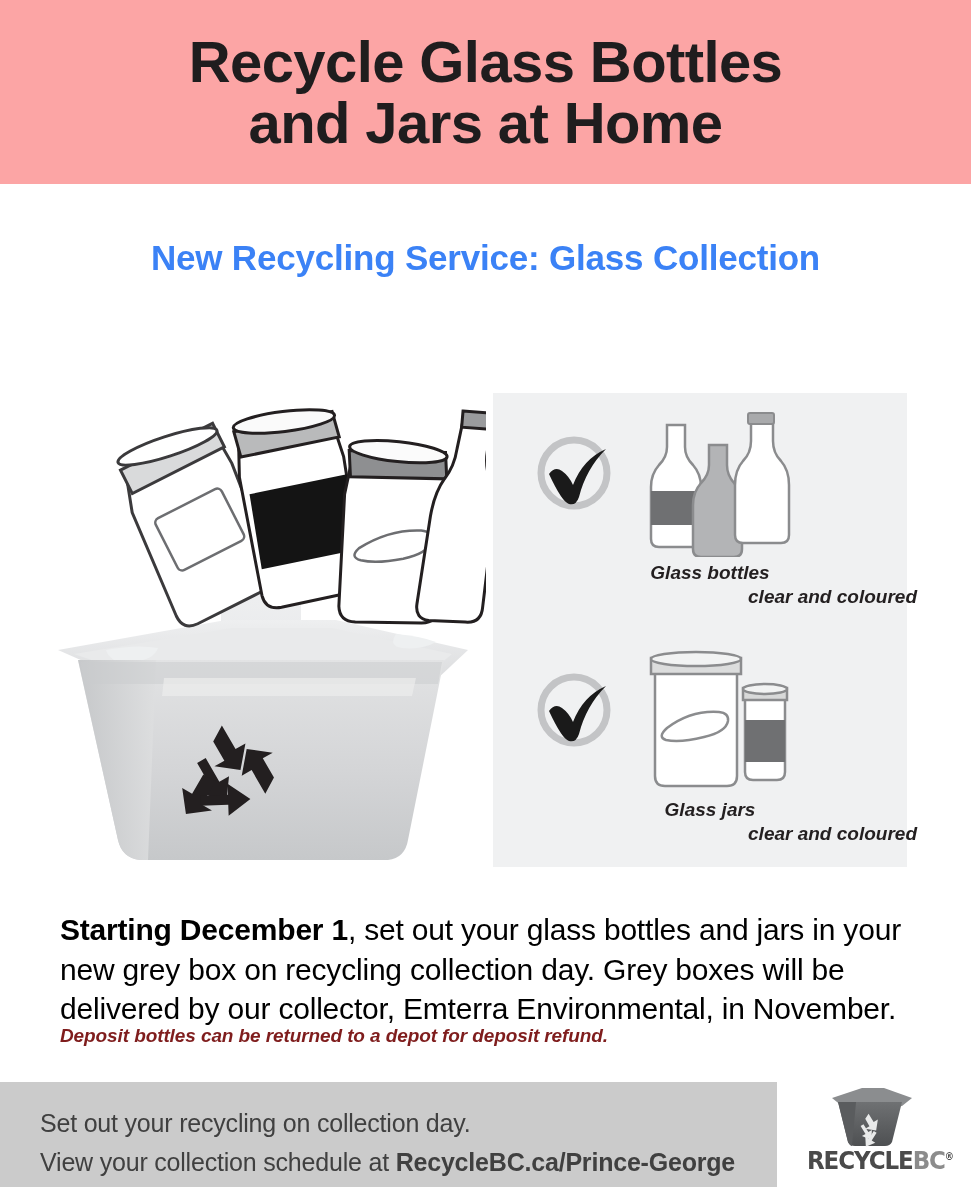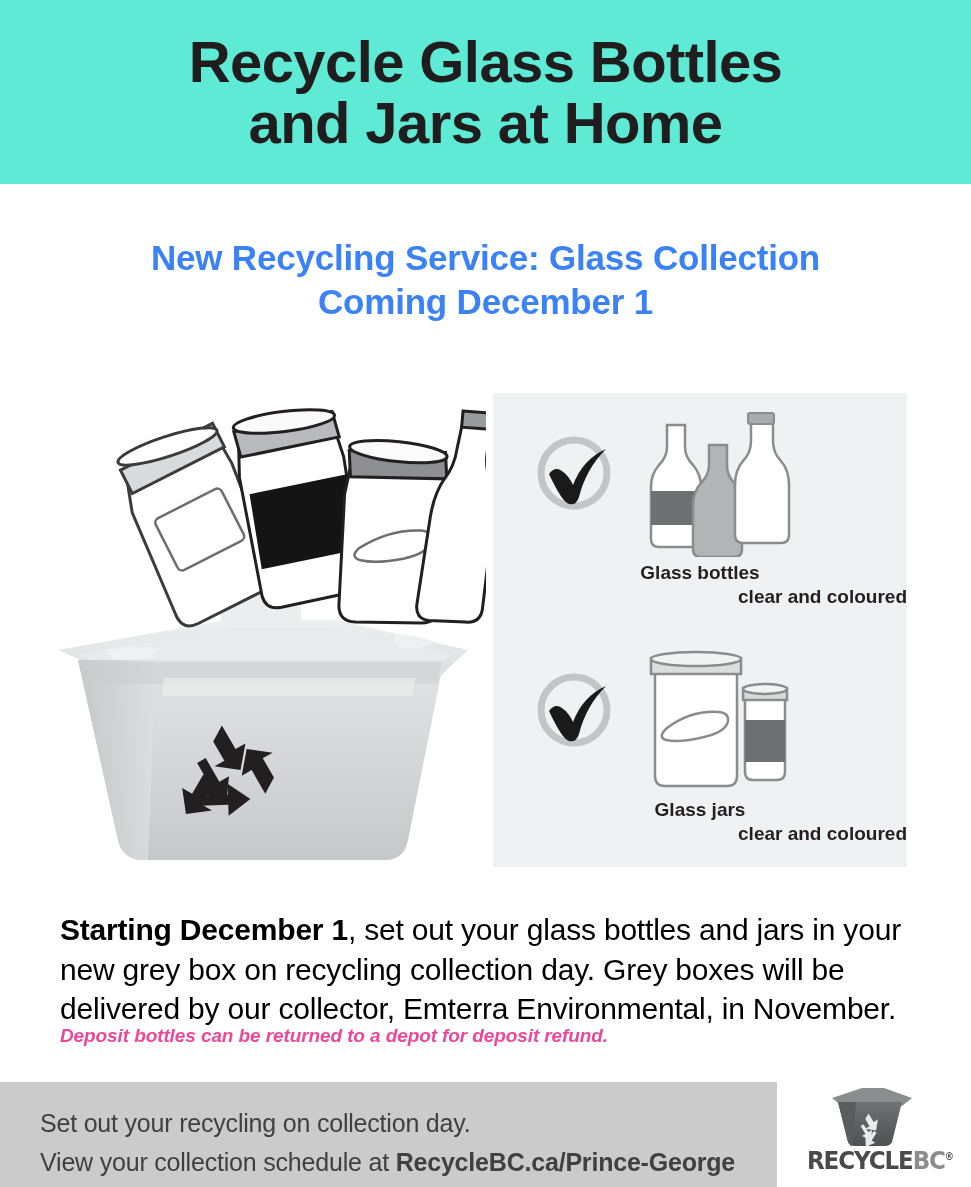--- a/index.html
+++ b/index.html
@@ -15,21 +15,21 @@
     font-family: "Liberation Sans", sans-serif;
     color: #231f20;
   }
 
   
   .header-band {
     position: absolute;
     left: 0; top: 0;
     width: 971px;
     height: 184px;
-    background: #5eead4;
+    background: #fca5a5;
     display: flex;
     align-items: center;
     justify-content: center;
   }
   .header-title {
     font-size: 58px;
     font-weight: bold;
     line-height: 1.06;
     text-align: center;
     letter-spacing: -0.6px;
@@ -81,28 +81,29 @@
 
   .check-wrap {
     position: absolute;
     left: 38px;
     top: 35px;
     width: 86px;
     height: 86px;
   }
   .check-caption {
     position: absolute;
-    left: 0;
+    left: 10px;
     top: 168px;
     width: 414px;
     text-align: center;
     font-size: 19px;
     font-weight: bold;
     line-height: 1.25;
     color: #231f20;
+    font-style: italic;
   }
   .check-caption .l2 { display: block; text-align: right; }
   .panel-art {
     position: absolute;
     left: 140px;
     top: 14px;
     width: 180px;
     height: 150px;
   }
 
@@ -119,21 +120,21 @@
   }
   .body-copy b { font-weight: bold; }
   .deposit-note {
     position: absolute;
     left: 60px;
     top: 1025px;
     width: 870px;
     font-size: 19px;
     font-style: italic;
     font-weight: bold;
-    color: #ec4899;
+    color: #7f1d1d;
     letter-spacing: -0.1px;
   }
 
   
   .footer-band {
     position: absolute;
     left: 0;
     top: 1082px;
     width: 777px;
     height: 105px;
@@ -179,21 +180,20 @@
 
 <div class="header-band">
   <div class="header-title">
     <span>Recycle Glass Bottles</span>
     <span class="l2">and Jars at Home</span>
   </div>
 </div>
 
 <div class="subhead">
   <span>New Recycling Service: Glass Collection</span>
-  <span class="l2">Coming December 1</span>
 </div>
 
 <div class="illustration">
   <svg viewBox="0 0 450 492" width="450" height="492" aria-hidden="true">
     <defs>
       <linearGradient id="boxFront" x1="0" y1="0" x2="0" y2="1">
         <stop offset="0" stop-color="#e2e3e4"></stop>
         <stop offset="0.55" stop-color="#d4d5d7"></stop>
         <stop offset="1" stop-color="#c6c8ca"></stop>
       </linearGradient>

